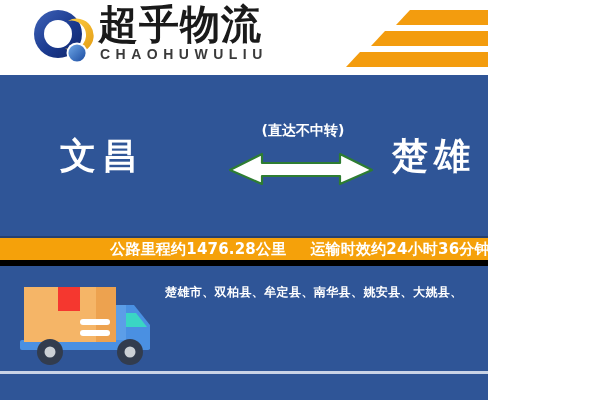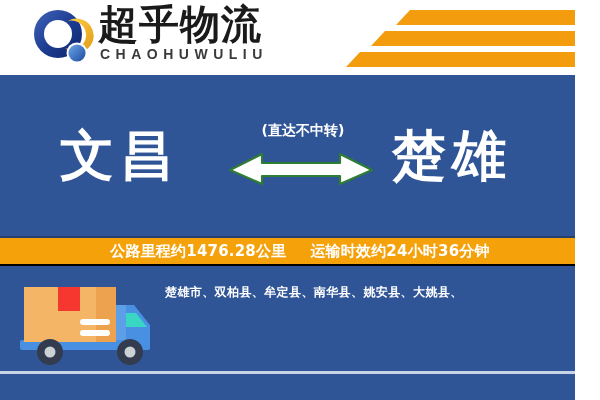--- a/index.html
+++ b/index.html
@@ -2,21 +2,21 @@
 <html><head>
 <meta charset="utf-8">
 <style>
   html, body {
     margin: 0;
     padding: 0;
     background: #ffffff;
   }
   #banner {
     position: relative;
-    width: 575px;
+    width: 488px;
     height: 400px;
     overflow: hidden;
     background: #0c4a6e;
     font-family: "DejaVu Sans", "Liberation Sans", sans-serif;
     user-select: none;
   }
 
   
   .header {
     position: absolute;
@@ -70,21 +70,21 @@
   .blue-main {
     position: absolute;
     left: 0; top: 75px;
     width: 600px; height: 161px;
     background: #2f5597;
   }
   .city {
     position: absolute;
     top: 126px;
     font-family: "DejaVu Sans", "Liberation Sans", sans-serif;
-    font-size: 54px;
+    font-size: 36px;
     font-weight: 700;
     color: #ffffff;
     letter-spacing: 6px;
     line-height: 60px;
     white-space: nowrap;
   }
   .city.origin { left: 60px; }
   .city.dest   { left: 392px; text-align: right; }
 
   .route-note-top {
@@ -116,21 +116,21 @@
   }
   .arrow-wrap svg { display: block; }
 
   
   .info-bar {
     position: absolute;
     left: 0; top: 236px;
     width: 600px; height: 30px;
     background: #f5a10a;
     border-top: 2px solid #26406f;
-    border-bottom: 2px solid #000000;
+    border-bottom: 6px solid #000000;
     box-sizing: border-box;
     display: flex;
     align-items: center;
     justify-content: center;
     gap: 24px;
   }
   .info-text {
     font-family: "DejaVu Sans", "Liberation Sans", sans-serif;
     font-size: 15px;
     font-weight: 700;

